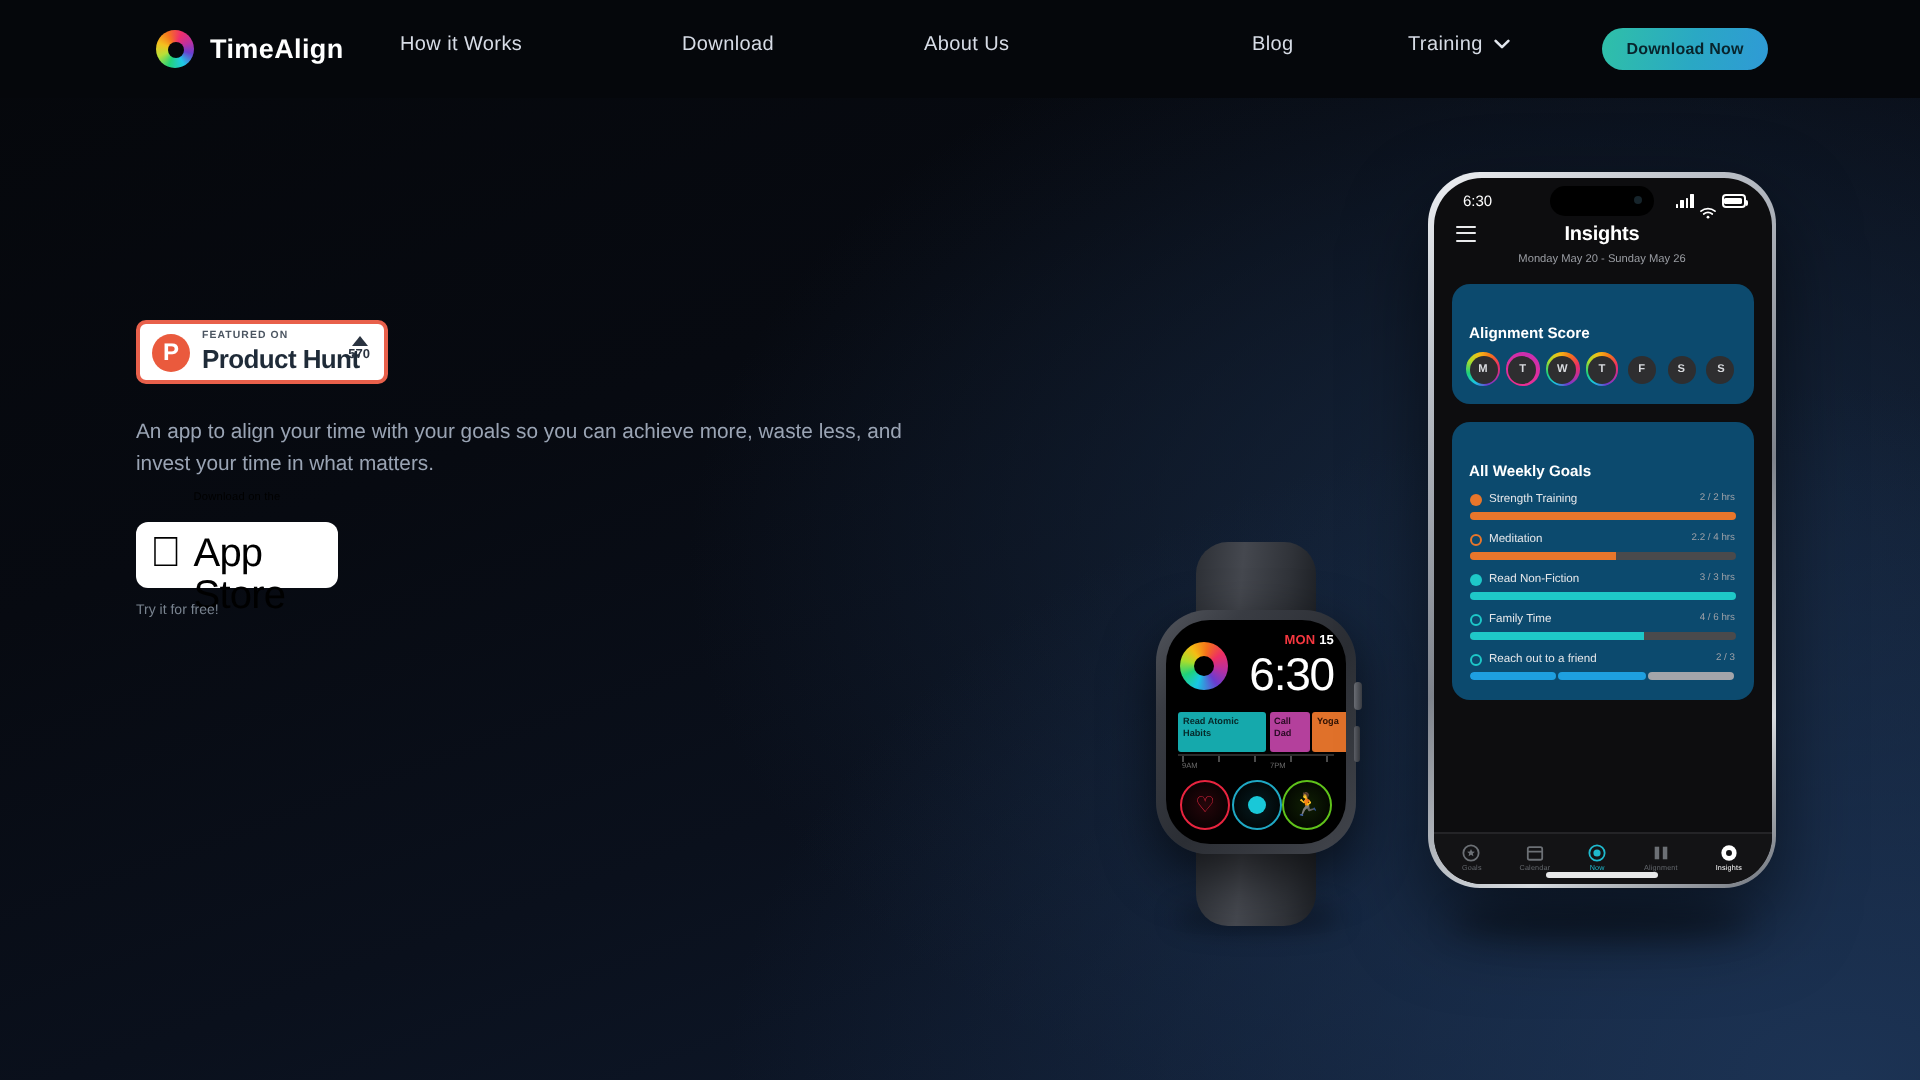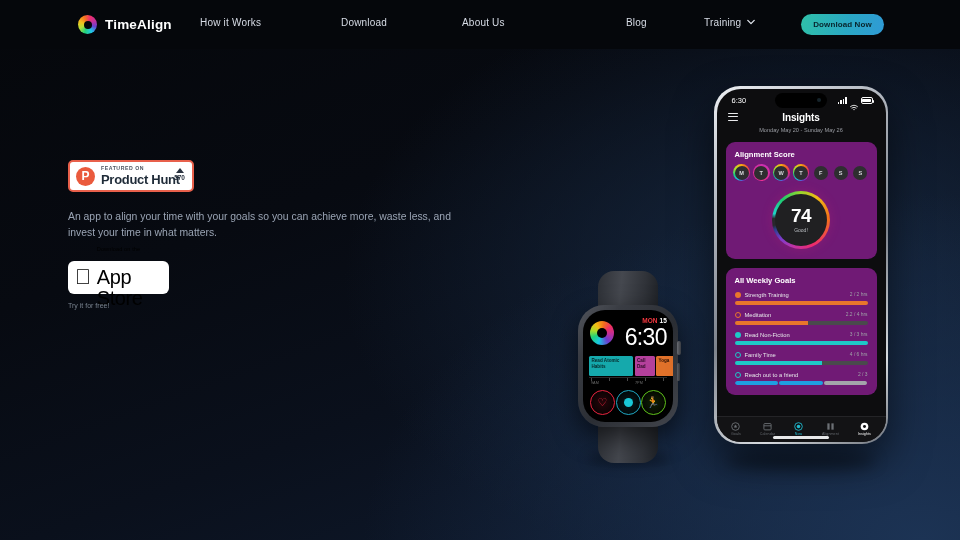--- a/index.html
+++ b/index.html
@@ -230,21 +230,21 @@
   }
   .batt i { display: block; width: 100%; height: 100%; background: #fff; border-radius: .8px; }
 
   .p-head { padding: 3px 11px 0 11px; position: relative; text-align: center; }
   .p-burger { position: absolute; left: 11px; top: 4px; width: 10px; cursor: pointer; }
   .p-burger i { display: block; height: 1.2px; background: #e9eaec; margin-bottom: 2.4px; border-radius: 1px; }
   .p-title { color: #fff; font-size: 10px; font-weight: bold; letter-spacing: -.1px; }
   .p-range { color: #9a9da3; font-size: 5.6px; margin-top: 4px; }
 
   .p-card {
-    background: #701a75; border-radius: 9px; margin: 9px 9px 0 9px; padding: 8px 9px 10px 9px;
+    background: #0c4a6e; border-radius: 9px; margin: 9px 9px 0 9px; padding: 20px 9px 10px 9px;
   }
   .p-card-title { color: #fff; font-size: 7.6px; font-weight: bold; }
 
   .days { display: flex; justify-content: space-between; margin-top: 7px; }
   .day {
     width: 14px; height: 14px; border-radius: 50%;
     display: flex; align-items: center; justify-content: center;
     color: #d8dade; font-size: 5.6px; font-weight: bold;
     background: #2e2e30; position: relative;
   }
@@ -486,28 +486,20 @@
           </div>
           <div class="day-wrap">
             <div class="day-ring ring-none"></div>
             <div class="day">S</div>
           </div>
           <div class="day-wrap">
             <div class="day-ring ring-none"></div>
             <div class="day">S</div>
           </div>
         </div>
-        <div class="score-wrap">
-          <div class="score-ring">
-            <div class="score-inner">
-              <div class="score-num">74</div>
-              <div class="score-lbl">Good!</div>
-            </div>
-          </div>
-        </div>
       </div>
 
       <div class="p-card">
         <div class="p-card-title">All Weekly Goals</div>
 
         <div class="goal">
           <div class="goal-row">
             <div class="goal-dot filled-orange"></div>
             <div class="goal-name">Strength Training</div>
             <div class="goal-val">2 / 2 hrs</div>

